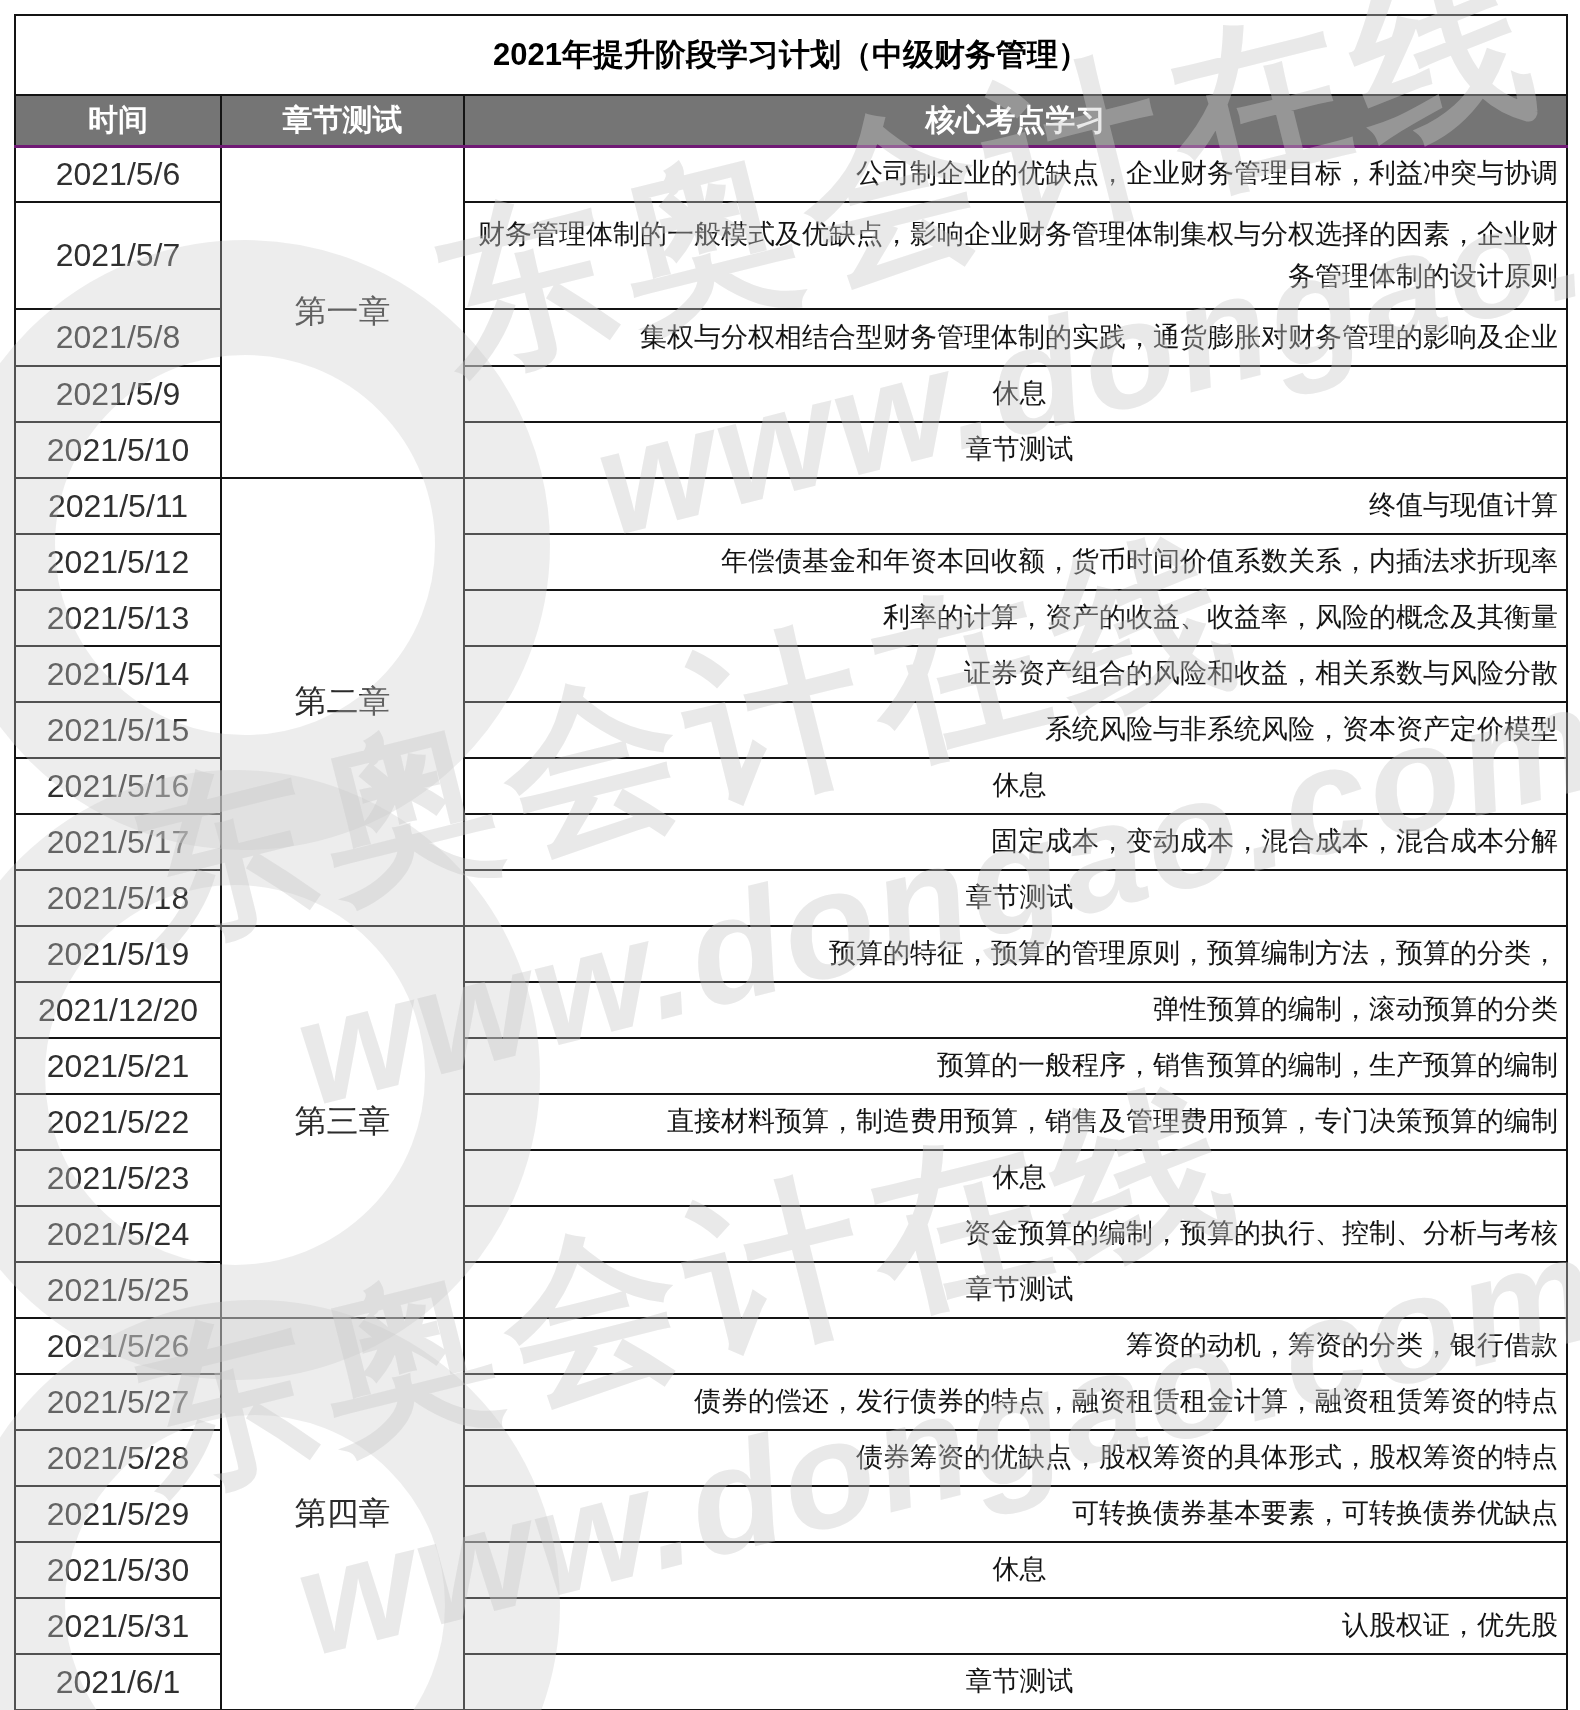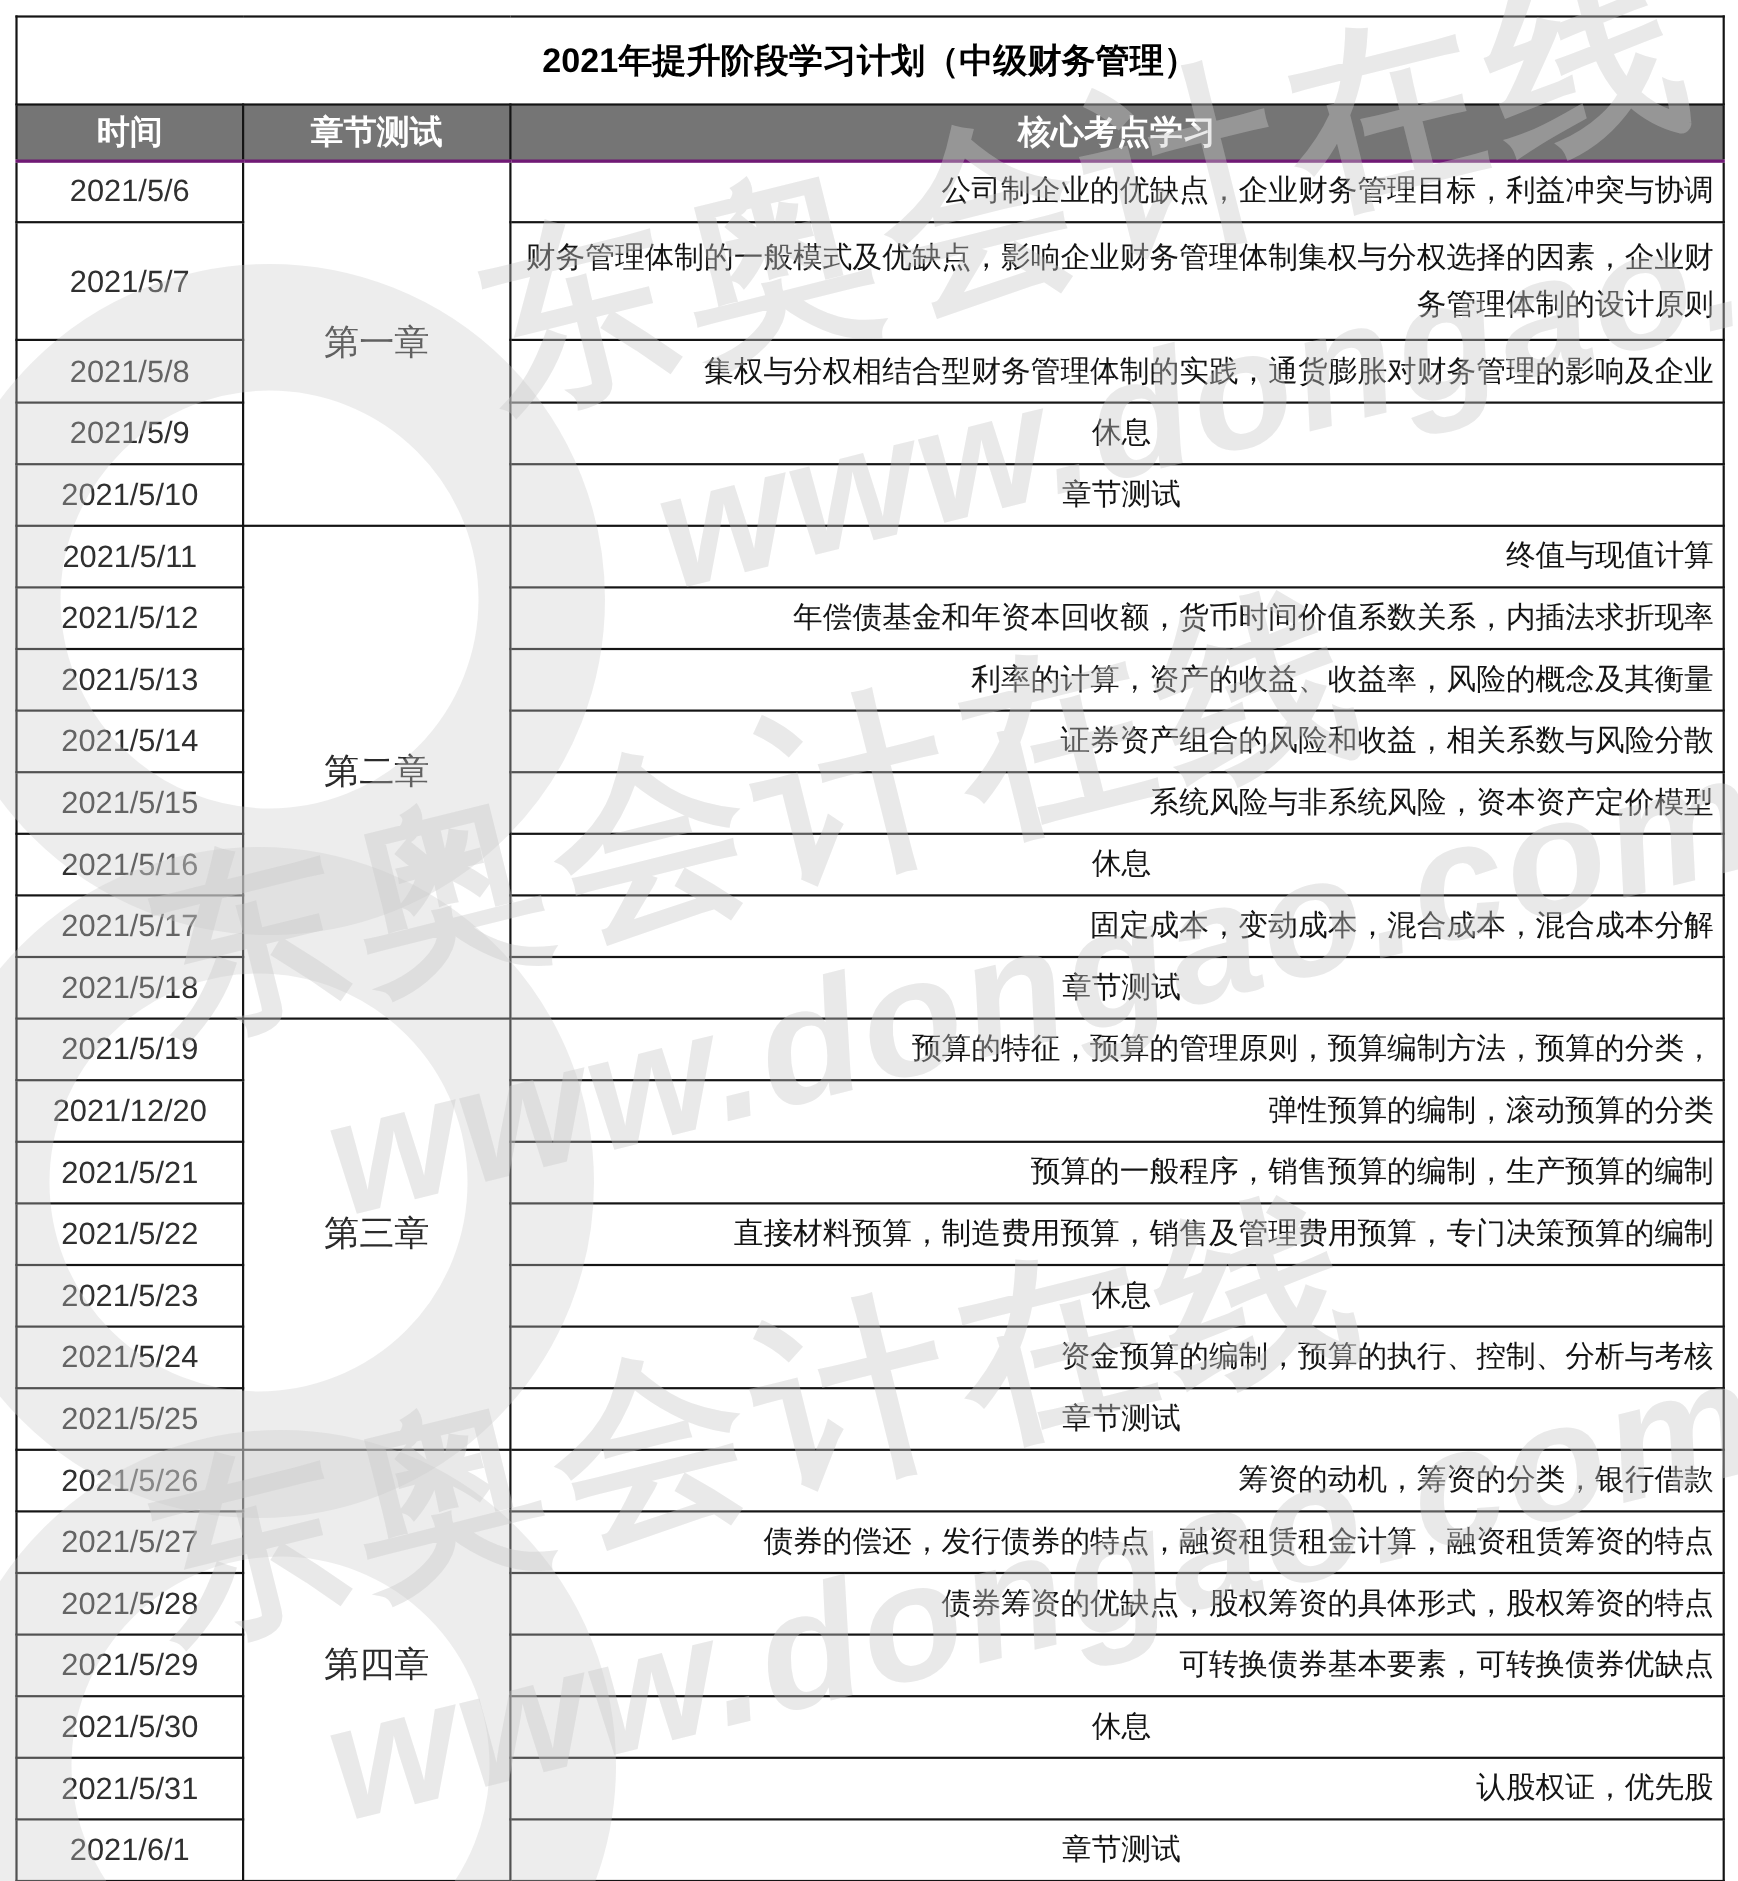--- a/index.html
+++ b/index.html
@@ -40,21 +40,21 @@
     font-size:30px;
     font-weight:bold;
     text-align:center;
     border-bottom:3px solid #701a75;
   }
   tbody tr{height:56px;}
   tbody tr.tall{height:107px;}
   tbody tr.clip{height:57px;}
   td.date{
     text-align:center;
-    font-size:28px;
+    font-size:32px;
     color:#303030;
     white-space:nowrap;
   }
   td.chapter{
     text-align:center;
     font-size:32px;
     color:#2b2b2b;
   }
   td.topic{
     font-size:27px;

